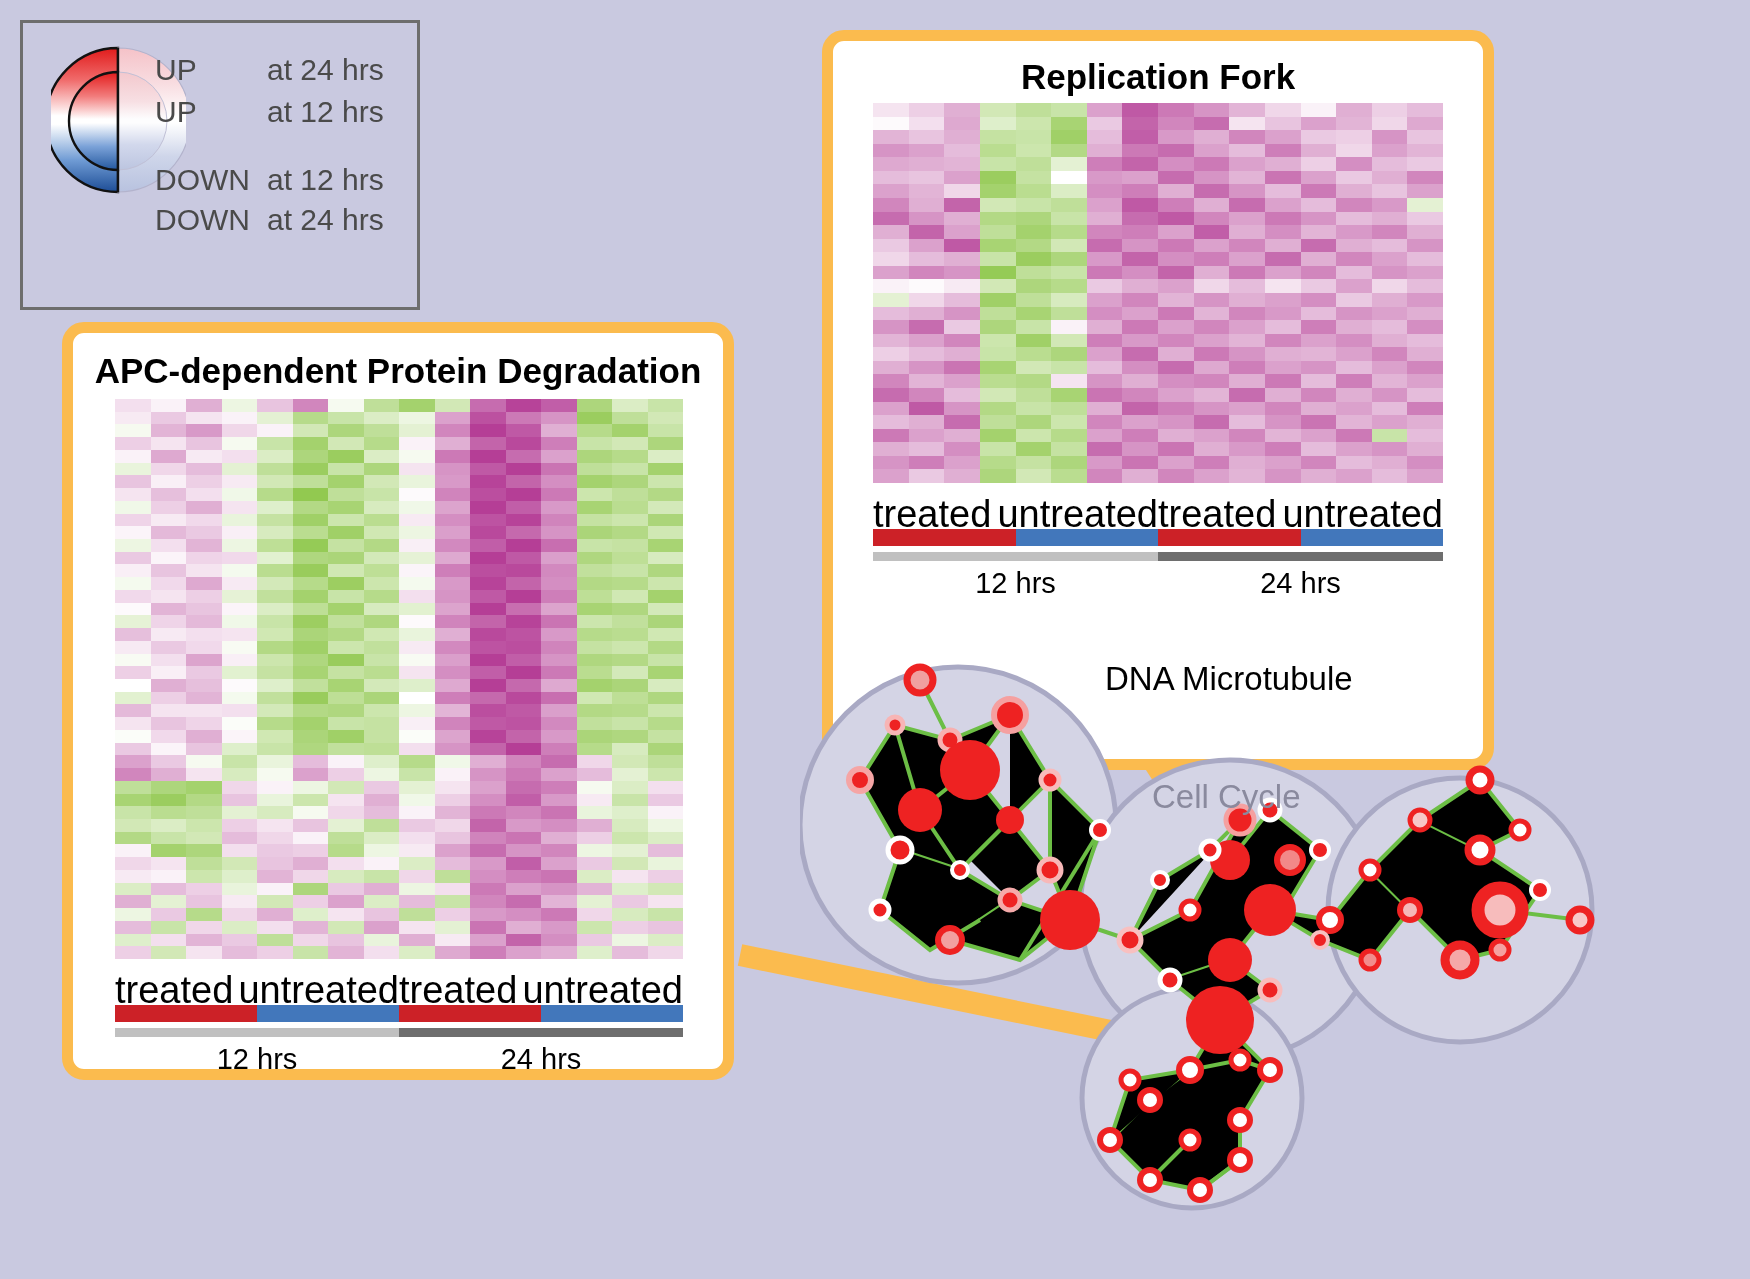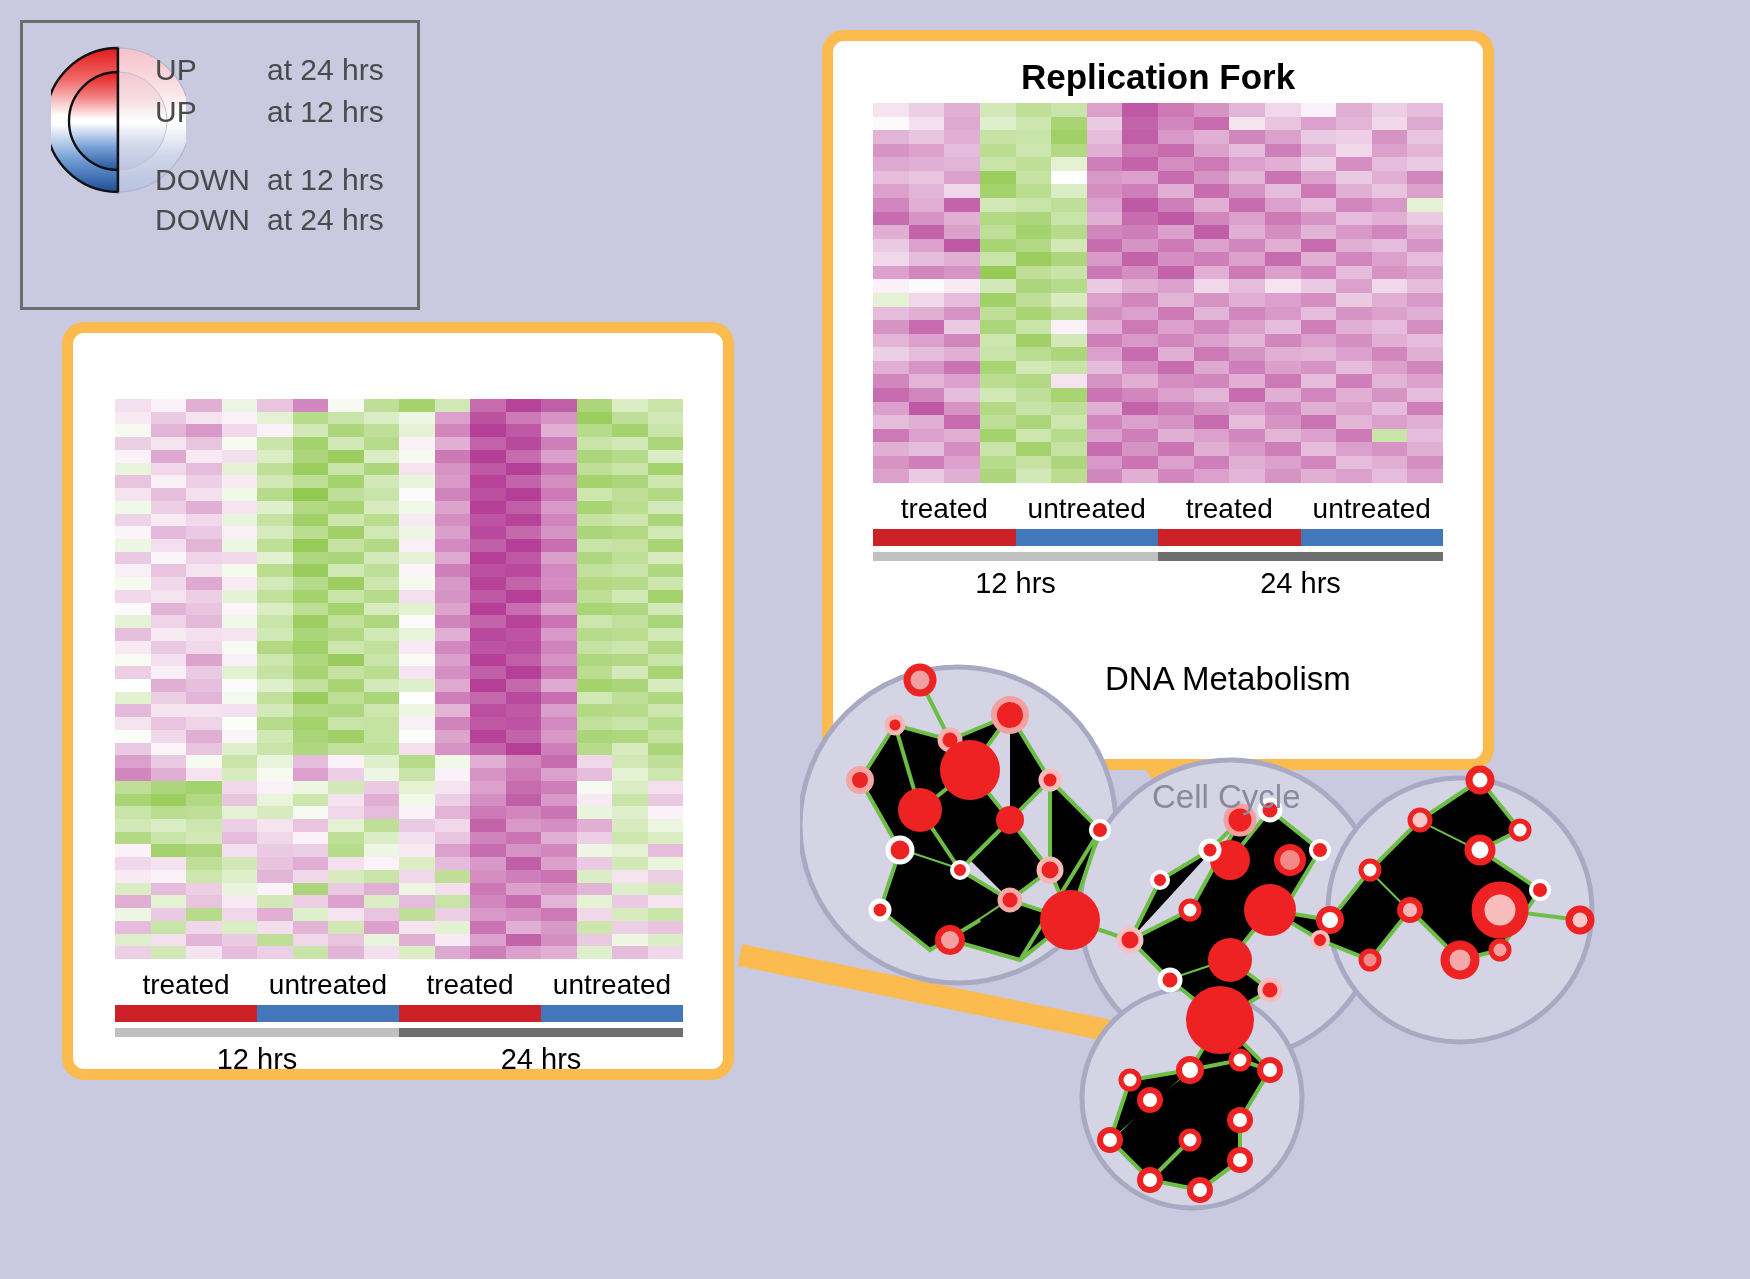--- a/index.html
+++ b/index.html
@@ -45,21 +45,21 @@
 
   
   .hm-title{
     position:absolute;left:0;width:100%;text-align:center;
     font-size:35px;color:#000;font-weight:600;
   }
   .heat-grid{position:absolute;display:grid;}
   .heat-cell{width:100%;height:100%;}
 
   .axis-labels{position:absolute;display:flex;}
-  .axis-labels span{flex:1;text-align:center;font-size:28px;color:#000;}
+  .axis-labels span{flex:1;text-align:left;font-size:38px;color:#000;}
   .bar-row{position:absolute;display:flex;}
   .bar-row div{flex:1;height:100%;}
   .time-labels{position:absolute;display:flex;}
   .time-labels span{flex:1;text-align:center;font-size:29px;color:#000;}
 
   #panel-apc{left:62px;top:322px;width:672px;height:758px;}
   #panel-rep{left:822px;top:30px;width:672px;height:740px;}
 
   
   #network{position:absolute;left:800px;top:620px;width:950px;height:659px;}
@@ -140,20 +140,21 @@
   <svg style="position:absolute;left:0;top:0;width:1750px;height:1279px;pointer-events:none;">
 
     <path d="M1103 600 L1155 760 L1205 838" stroke="#fbbb4e" stroke-width="26" fill="none" stroke-linejoin="round"></path>
     <polygon points="1180,790 1245,845 1182,852" fill="#fbbb4e"></polygon>
 
     <path d="M740 955 L1130 1035" stroke="#fbbb4e" stroke-width="22" fill="none"></path>
     <path d="M1125 1020 L1210 1048 L1135 1080" fill="#fbbb4e"></path>
   </svg>
 
   <div class="panel" id="panel-apc">
+    <div class="hm-title" style="top:18px;">APC-dependent Protein Degradation</div>
     <div class="heat-grid" id="grid-apc" style="left: 42px; top: 66px; width: 568px; height: 560px; grid-template-columns: repeat(16, 1fr); grid-template-rows: repeat(44, 1fr);">
         <div class="heat-cell" style="background: rgb(243, 223, 238);"></div>
         <div class="heat-cell" style="background: rgb(250, 242, 248);"></div>
         <div class="heat-cell" style="background: rgb(224, 175, 211);"></div>
         <div class="heat-cell" style="background: rgb(237, 246, 226);"></div>
         <div class="heat-cell" style="background: rgb(232, 196, 223);"></div>
         <div class="heat-cell" style="background: rgb(209, 134, 189);"></div>
         <div class="heat-cell" style="background: rgb(246, 250, 240);"></div>
         <div class="heat-cell" style="background: rgb(191, 223, 153);"></div>
         <div class="heat-cell" style="background: rgb(164, 210, 109);"></div>
@@ -1439,17 +1440,17 @@
         <circle cx="400" cy="570" r="10" fill="#ffffff" stroke="#ee2222" stroke-width="6"></circle>
         <circle cx="440" cy="540" r="10" fill="#ffffff" stroke="#ee2222" stroke-width="6"></circle>
         <circle cx="440" cy="500" r="10" fill="#ffffff" stroke="#ee2222" stroke-width="6"></circle>
         <circle cx="470" cy="450" r="10" fill="#ffffff" stroke="#ee2222" stroke-width="6"></circle>
         <circle cx="440" cy="440" r="9" fill="#ffffff" stroke="#ee2222" stroke-width="5"></circle>
         <circle cx="330" cy="460" r="9" fill="#ffffff" stroke="#ee2222" stroke-width="5"></circle>
         <circle cx="390" cy="520" r="9" fill="#ffffff" stroke="#ee2222" stroke-width="5"></circle>
       </g>
     </svg>
 
-    <div class="cluster-label" style="left:305px;top:40px;font-size:33px;color:#000;">DNA Metabolism</div>
+    <div class="cluster-label" style="left:305px;top:40px;font-size:33px;color:#000;">DNA Microtubule</div>
     <div class="cluster-label" style="left:352px;top:158px;font-size:33px;color:#8a8a9e;">Cell Cycle</div>
   </div>
 
 </div>
 
 </body></html>

